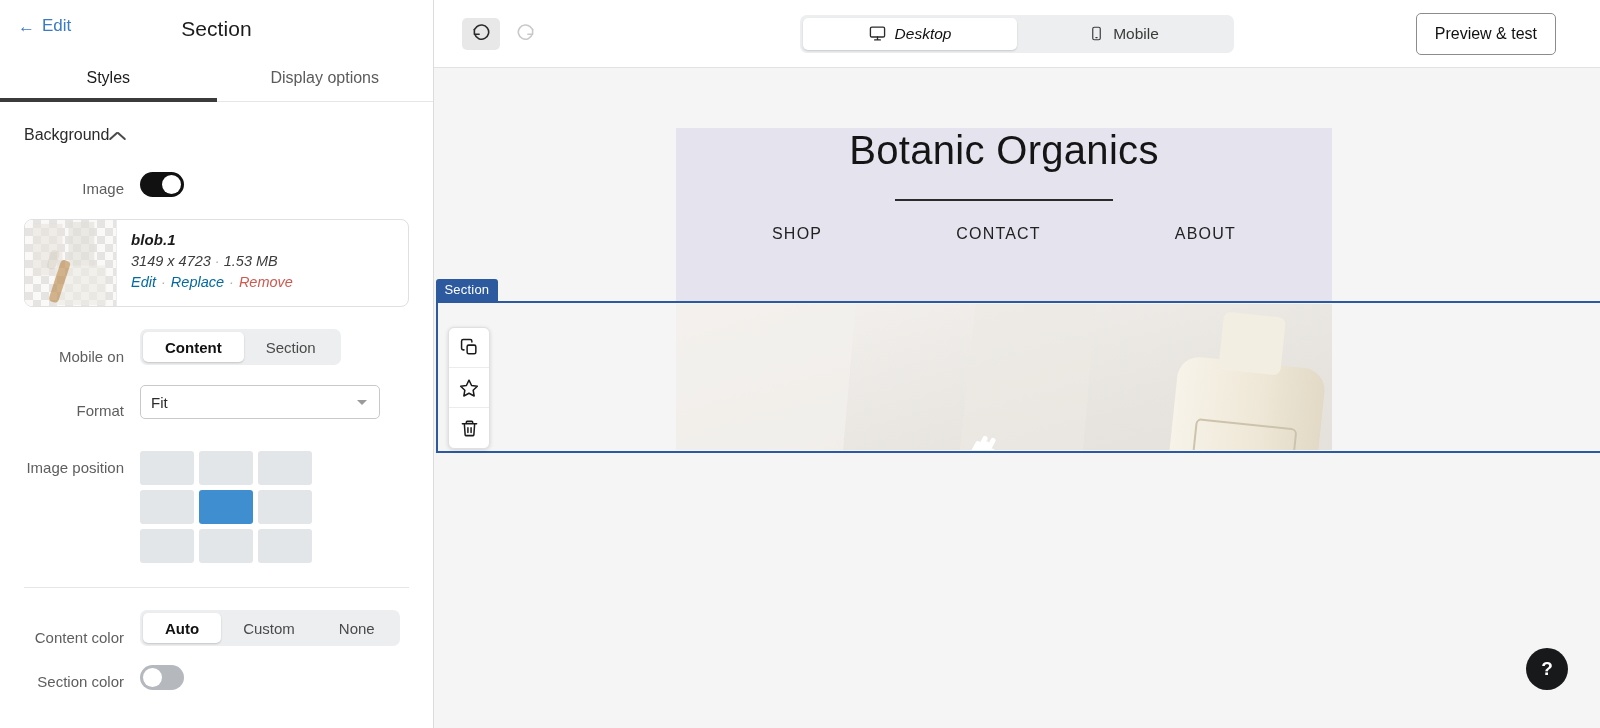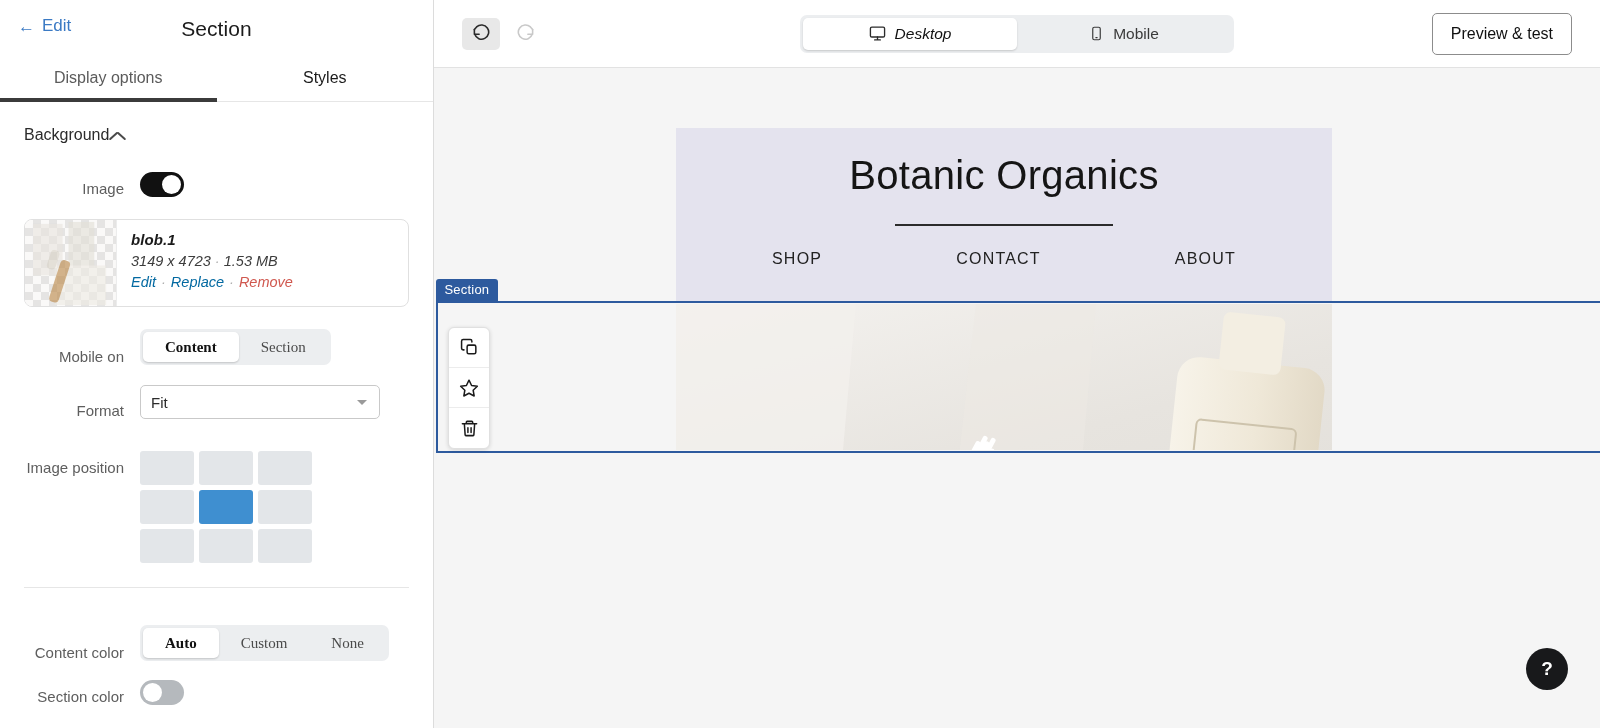--- a/index.html
+++ b/index.html
@@ -116,21 +116,21 @@
   .lnk.danger { color: #d0584f; }
   .dot-sep { color: #b0b0b0; }
 
   
   .seg {
     display: inline-flex; background: #eceef0; border-radius: 7px;
     padding: 3px; height: 36px; align-items: center;
   }
   .seg-item {
     padding: 0 22px; height: 30px; display: flex; align-items: center; justify-content: center;
-    font-size: 15px; color: #4a4a4a; border-radius: 5px; cursor: pointer; white-space: nowrap; font-family: Liberation Serif, serif;
+    font-size: 15px; color: #4a4a4a; border-radius: 5px; cursor: pointer; white-space: nowrap;
   }
   .seg-item.active {
     background: #ffffff; color: #111111; font-weight: bold;
     box-shadow: 0 1px 2px rgba(0,0,0,.18);
   }
 
   
   .select {
     width: 240px; height: 34px; border: 1px solid #c9c9c9; border-radius: 5px;
     display: flex; align-items: center; padding: 0 10px;
@@ -175,39 +175,39 @@
   }
   .dev-item {
     width: 214px; display: flex; align-items: center; justify-content: center; gap: 9px;
     font-size: 15.5px; color: #3a3a3a; border-radius: 5px; cursor: pointer;
   }
   .dev-item.active {
     background: #ffffff; color: #111; box-shadow: 0 1px 2px rgba(0,0,0,.16); font-style: italic;
   }
 
   .preview-btn {
-    position: absolute; right: 28px;
+    position: absolute; right: 44px;
     border: 1px solid #8c8c8c; border-radius: 5px;
     height: 42px; padding: 0 18px; background: #fff;
     display: flex; align-items: center; font-size: 16px; color: #111; cursor: pointer;
   }
 
   
   .canvas { position: relative; height: 660px; background: #f5f5f5; overflow: hidden; }
   .page {
     position: absolute; left: 0; right: 0; top: 0; bottom: 0;
     background: #f5f5f5;
   }
   .site-header {
     position: absolute; left: 242px; top: 60px; width: 656px; height: 175px;
     background: #e4e3ee;
   }
   .brand {
     text-align: center; font-size: 40px; color: #151515;
-    padding-top: 25px; letter-spacing: .3px;
+    letter-spacing: .3px;
   }
   .brand-rule { width: 218px; height: 1.6px; background: #2b2b2b; margin: 26px auto 0 auto; }
   .navlinks {
     display: flex; justify-content: space-between; padding: 24px 96px 0 96px;
     font-size: 16px; color: #222; letter-spacing: 1.2px;
   }
   .navlinks span { cursor: pointer; }
 
   
   .selection {
@@ -257,22 +257,22 @@
 
     <div class="panel-header">
       <div class="done-btn">
         <span class="done-arrow">←</span>
         <span>Edit</span>
       </div>
       <div class="panel-title">Section</div>
     </div>
 
     <div class="tabs">
+      <div class="tab active">Styles</div>
       <div class="tab">Display options</div>
-      <div class="tab active">Styles</div>
       <div class="tabs-baseline"></div>
       <div class="tab-underline"></div>
     </div>
 
     <div class="panel-body">
 
       <div class="section-head">
         <span class="section-head-title">Background</span>
         <span class="chev-up"></span>
       </div>
@@ -338,21 +338,21 @@
           <span class="poscell sel"></span>
           <span class="poscell"></span>
           <span class="poscell"></span>
           <span class="poscell"></span>
           <span class="poscell"></span>
         </span>
       </div>
 
       <div class="divider"></div>
 
-      <div class="row" style="margin-top:37px">
+      <div class="row" style="margin-top:22px">
         <span class="row-label">Content color</span>
         <span class="seg">
           <span class="seg-item active">Auto</span>
           <span class="seg-item">Custom</span>
           <span class="seg-item">None</span>
         </span>
       </div>
 
       <div class="row" style="margin-top:19px">
         <span class="row-label">Section color</span>

